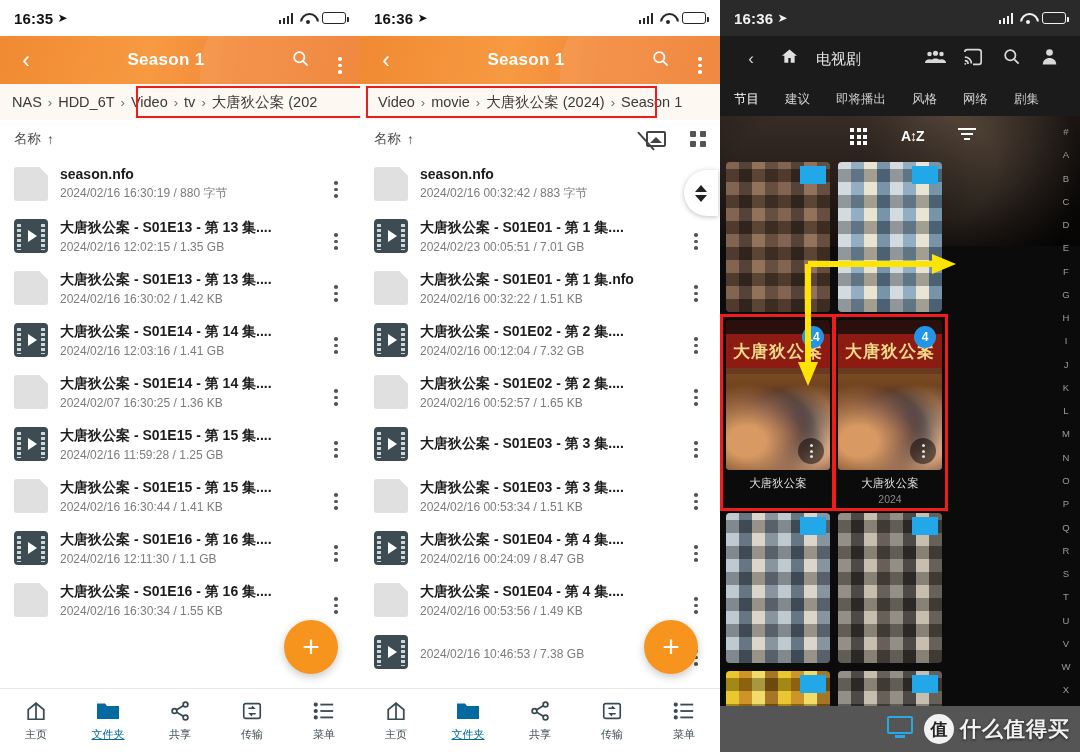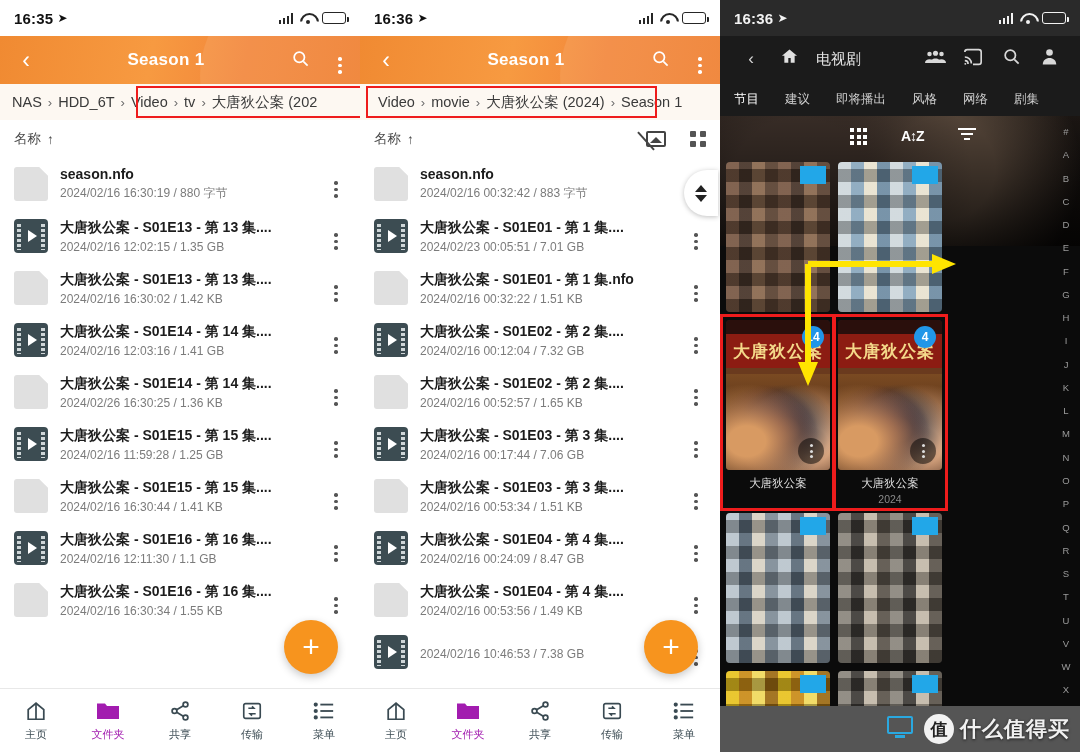--- a/index.html
+++ b/index.html
@@ -115,21 +115,21 @@
   }
 
   
   .bottomnav {
     position: absolute; left: 0; right: 0; bottom: 0; height: 64px;
     background: #fff; border-top: 1px solid #e8e8e8;
     display: flex; align-items: center;
   }
   .nv { flex: 1; text-align: center; color: #3a4a52; }
   .nv .lbl { font-size: 11px; margin-top: 4px; }
-  .nv.on { color: #a21caf; }
+  .nv.on { color: #0369a1; text-decoration: underline; }
   .nvic { height: 23px; display:flex; align-items:center; justify-content:center; }
   .nvic svg { display:block; }
 
   
   .scrollthumb{
     position:absolute; right: 2px; top: 170px; width: 34px; height: 46px;
     background:#fff; border-radius: 23px 0 0 23px; box-shadow: 0 1px 5px rgba(0,0,0,.25);
     display:flex; flex-direction:column; align-items:center; justify-content:center; gap:3px;
   }
   .tri-u{width:0;height:0;border-left:6px solid transparent;border-right:6px solid transparent;border-bottom:7px solid #222;}
@@ -337,21 +337,21 @@
           <div class="rowmenu"><span class="kebab">
               <i></i>
               <i></i>
               <i></i>
             </span></div>
         </div>
         <div class="row">
           <div class="ic doc"></div>
           <div class="meta">
             <div class="fname">大唐狄公案 - S01E14 - 第 14 集....</div>
-            <div class="fsub">2024/02/26 16:30:25 / 1.36 KB</div>
+            <div class="fsub">2024/02/07 16:30:25 / 1.36 KB</div>
           </div>
           <div class="rowmenu"><span class="kebab">
               <i></i>
               <i></i>
               <i></i>
             </span></div>
         </div>
         <div class="row">
           <div class="ic vid">
             <span></span>
@@ -585,21 +585,20 @@
               <i></i>
               <i></i>
             </span></div>
         </div>
         <div class="row">
           <div class="ic vid">
             <span></span>
           </div>
           <div class="meta">
             <div class="fname">大唐狄公案 - S01E03 - 第 3 集....</div>
-            <div class="fsub">2024/02/16 00:17:44 / 7.06 GB</div>
           </div>
           <div class="rowmenu"><span class="kebab">
               <i></i>
               <i></i>
               <i></i>
             </span></div>
         </div>
         <div class="row">
           <div class="ic doc"></div>
           <div class="meta">

